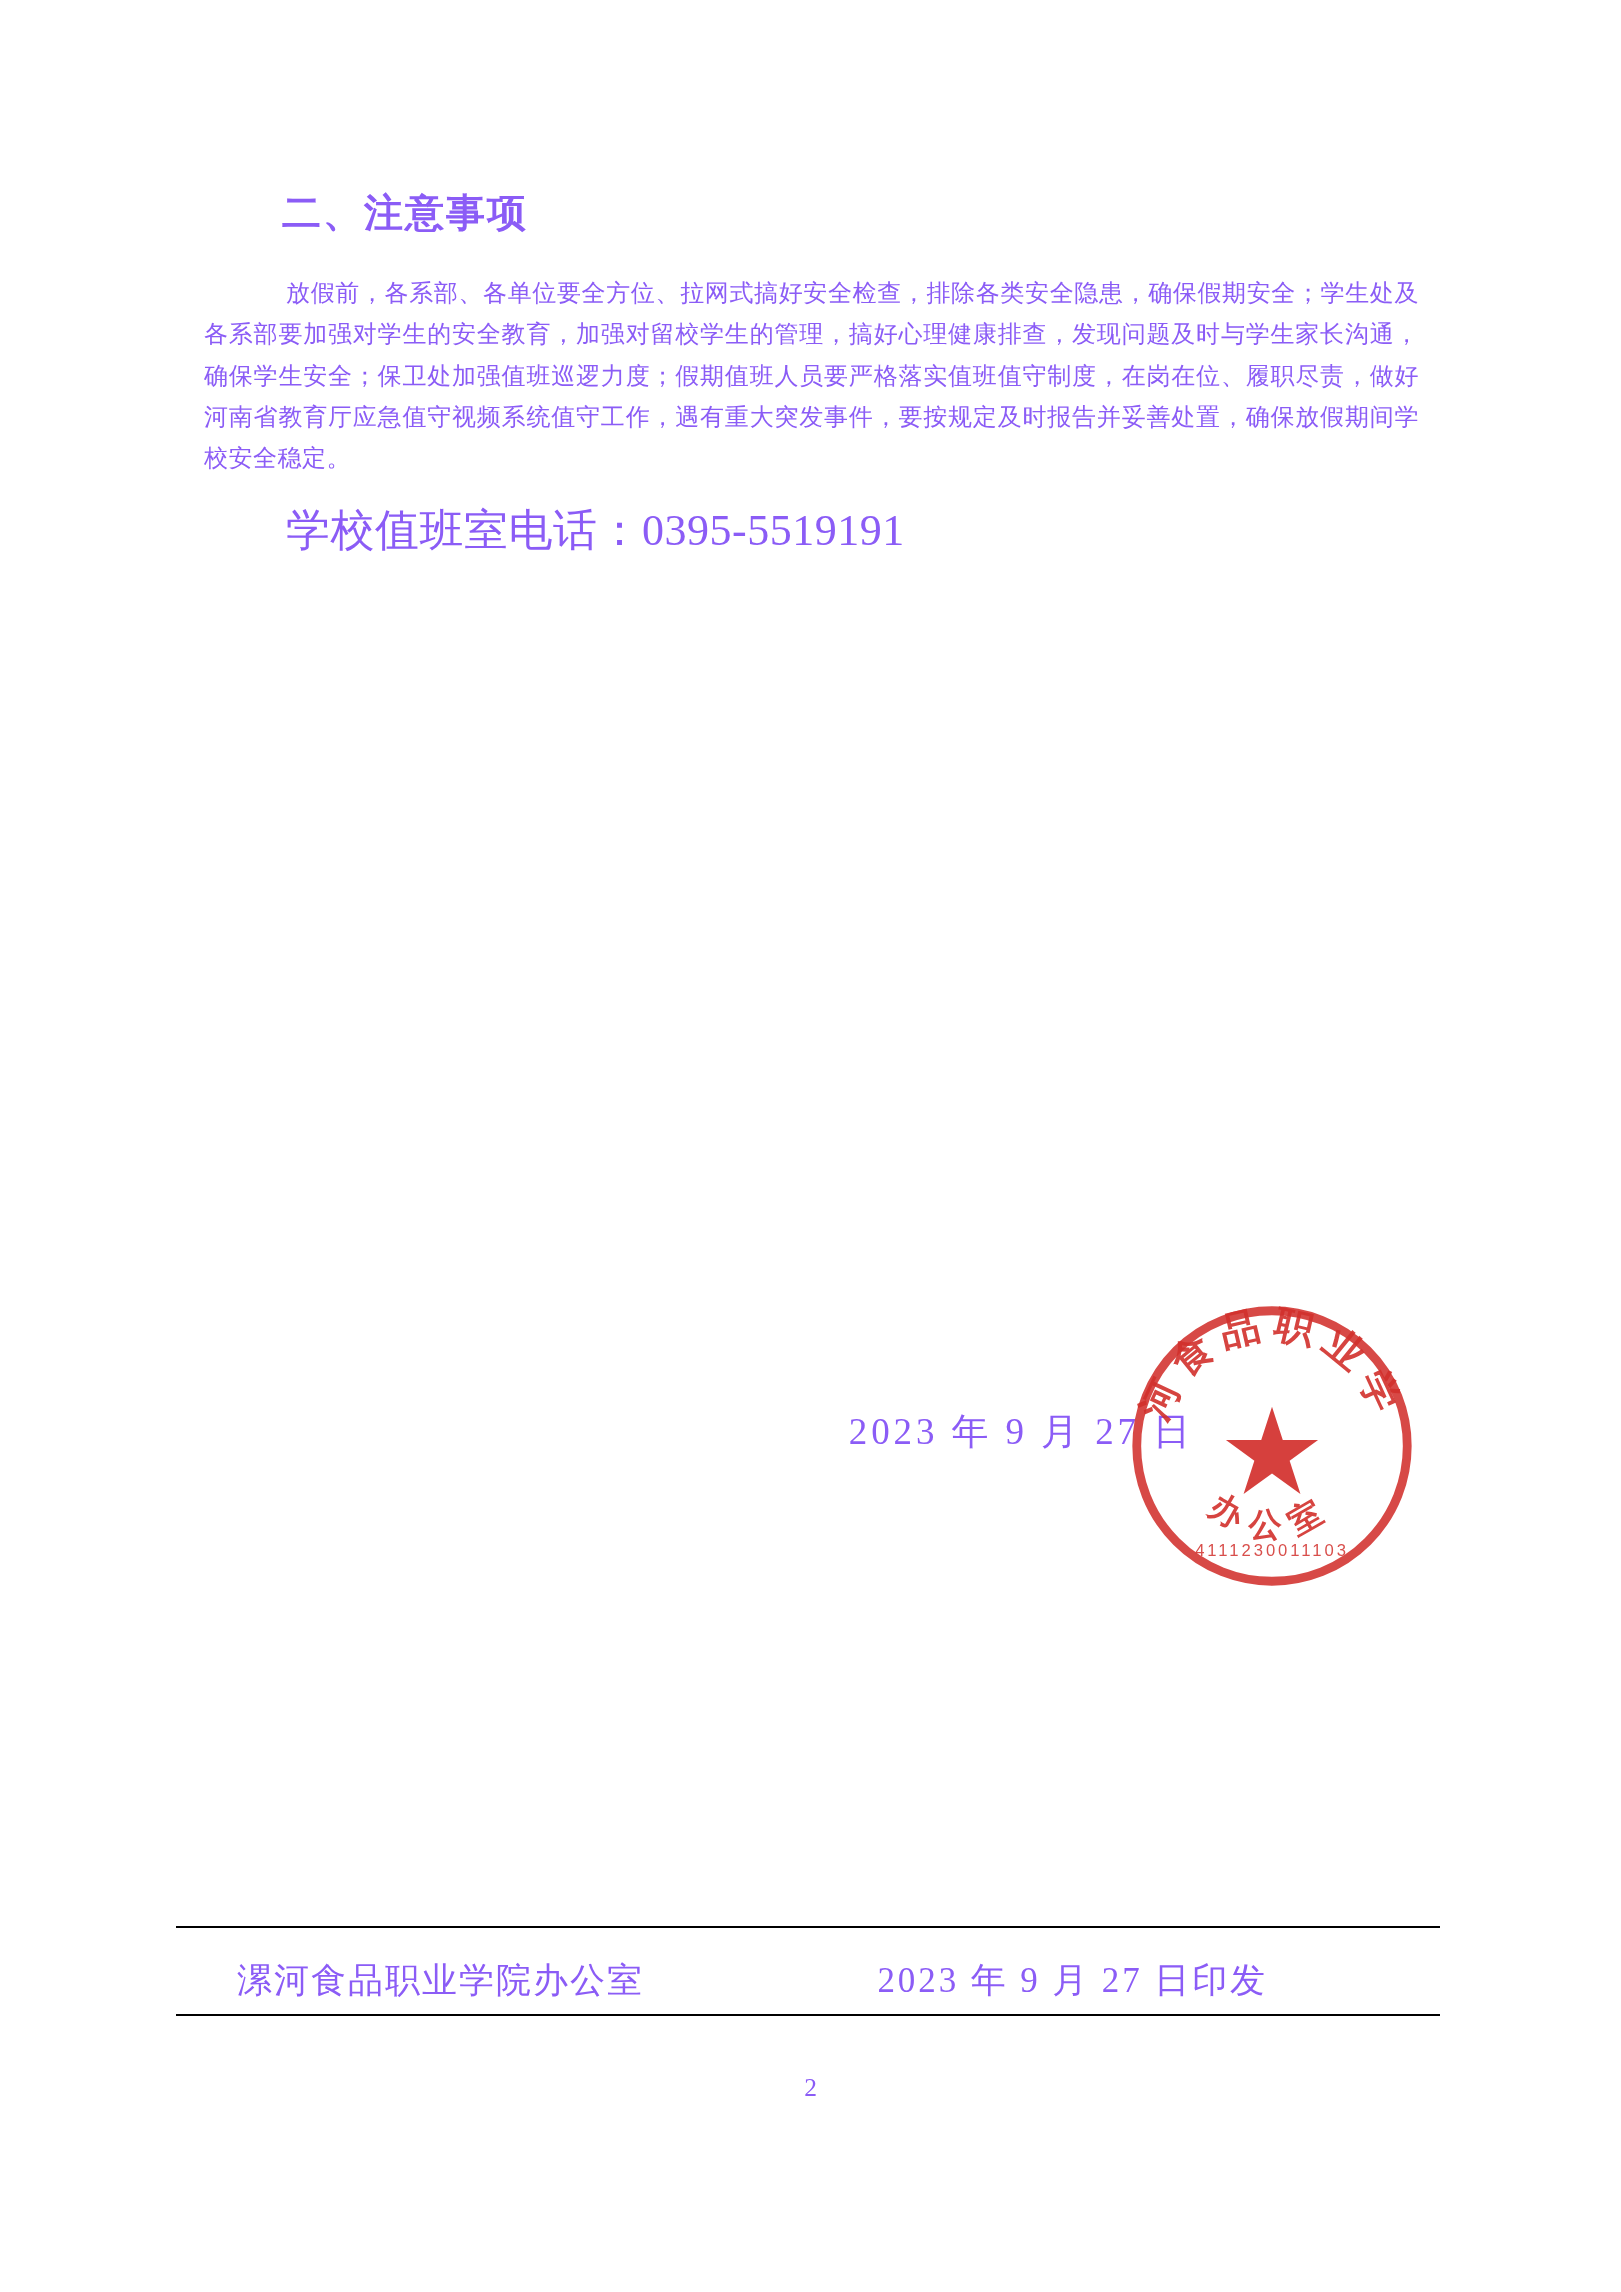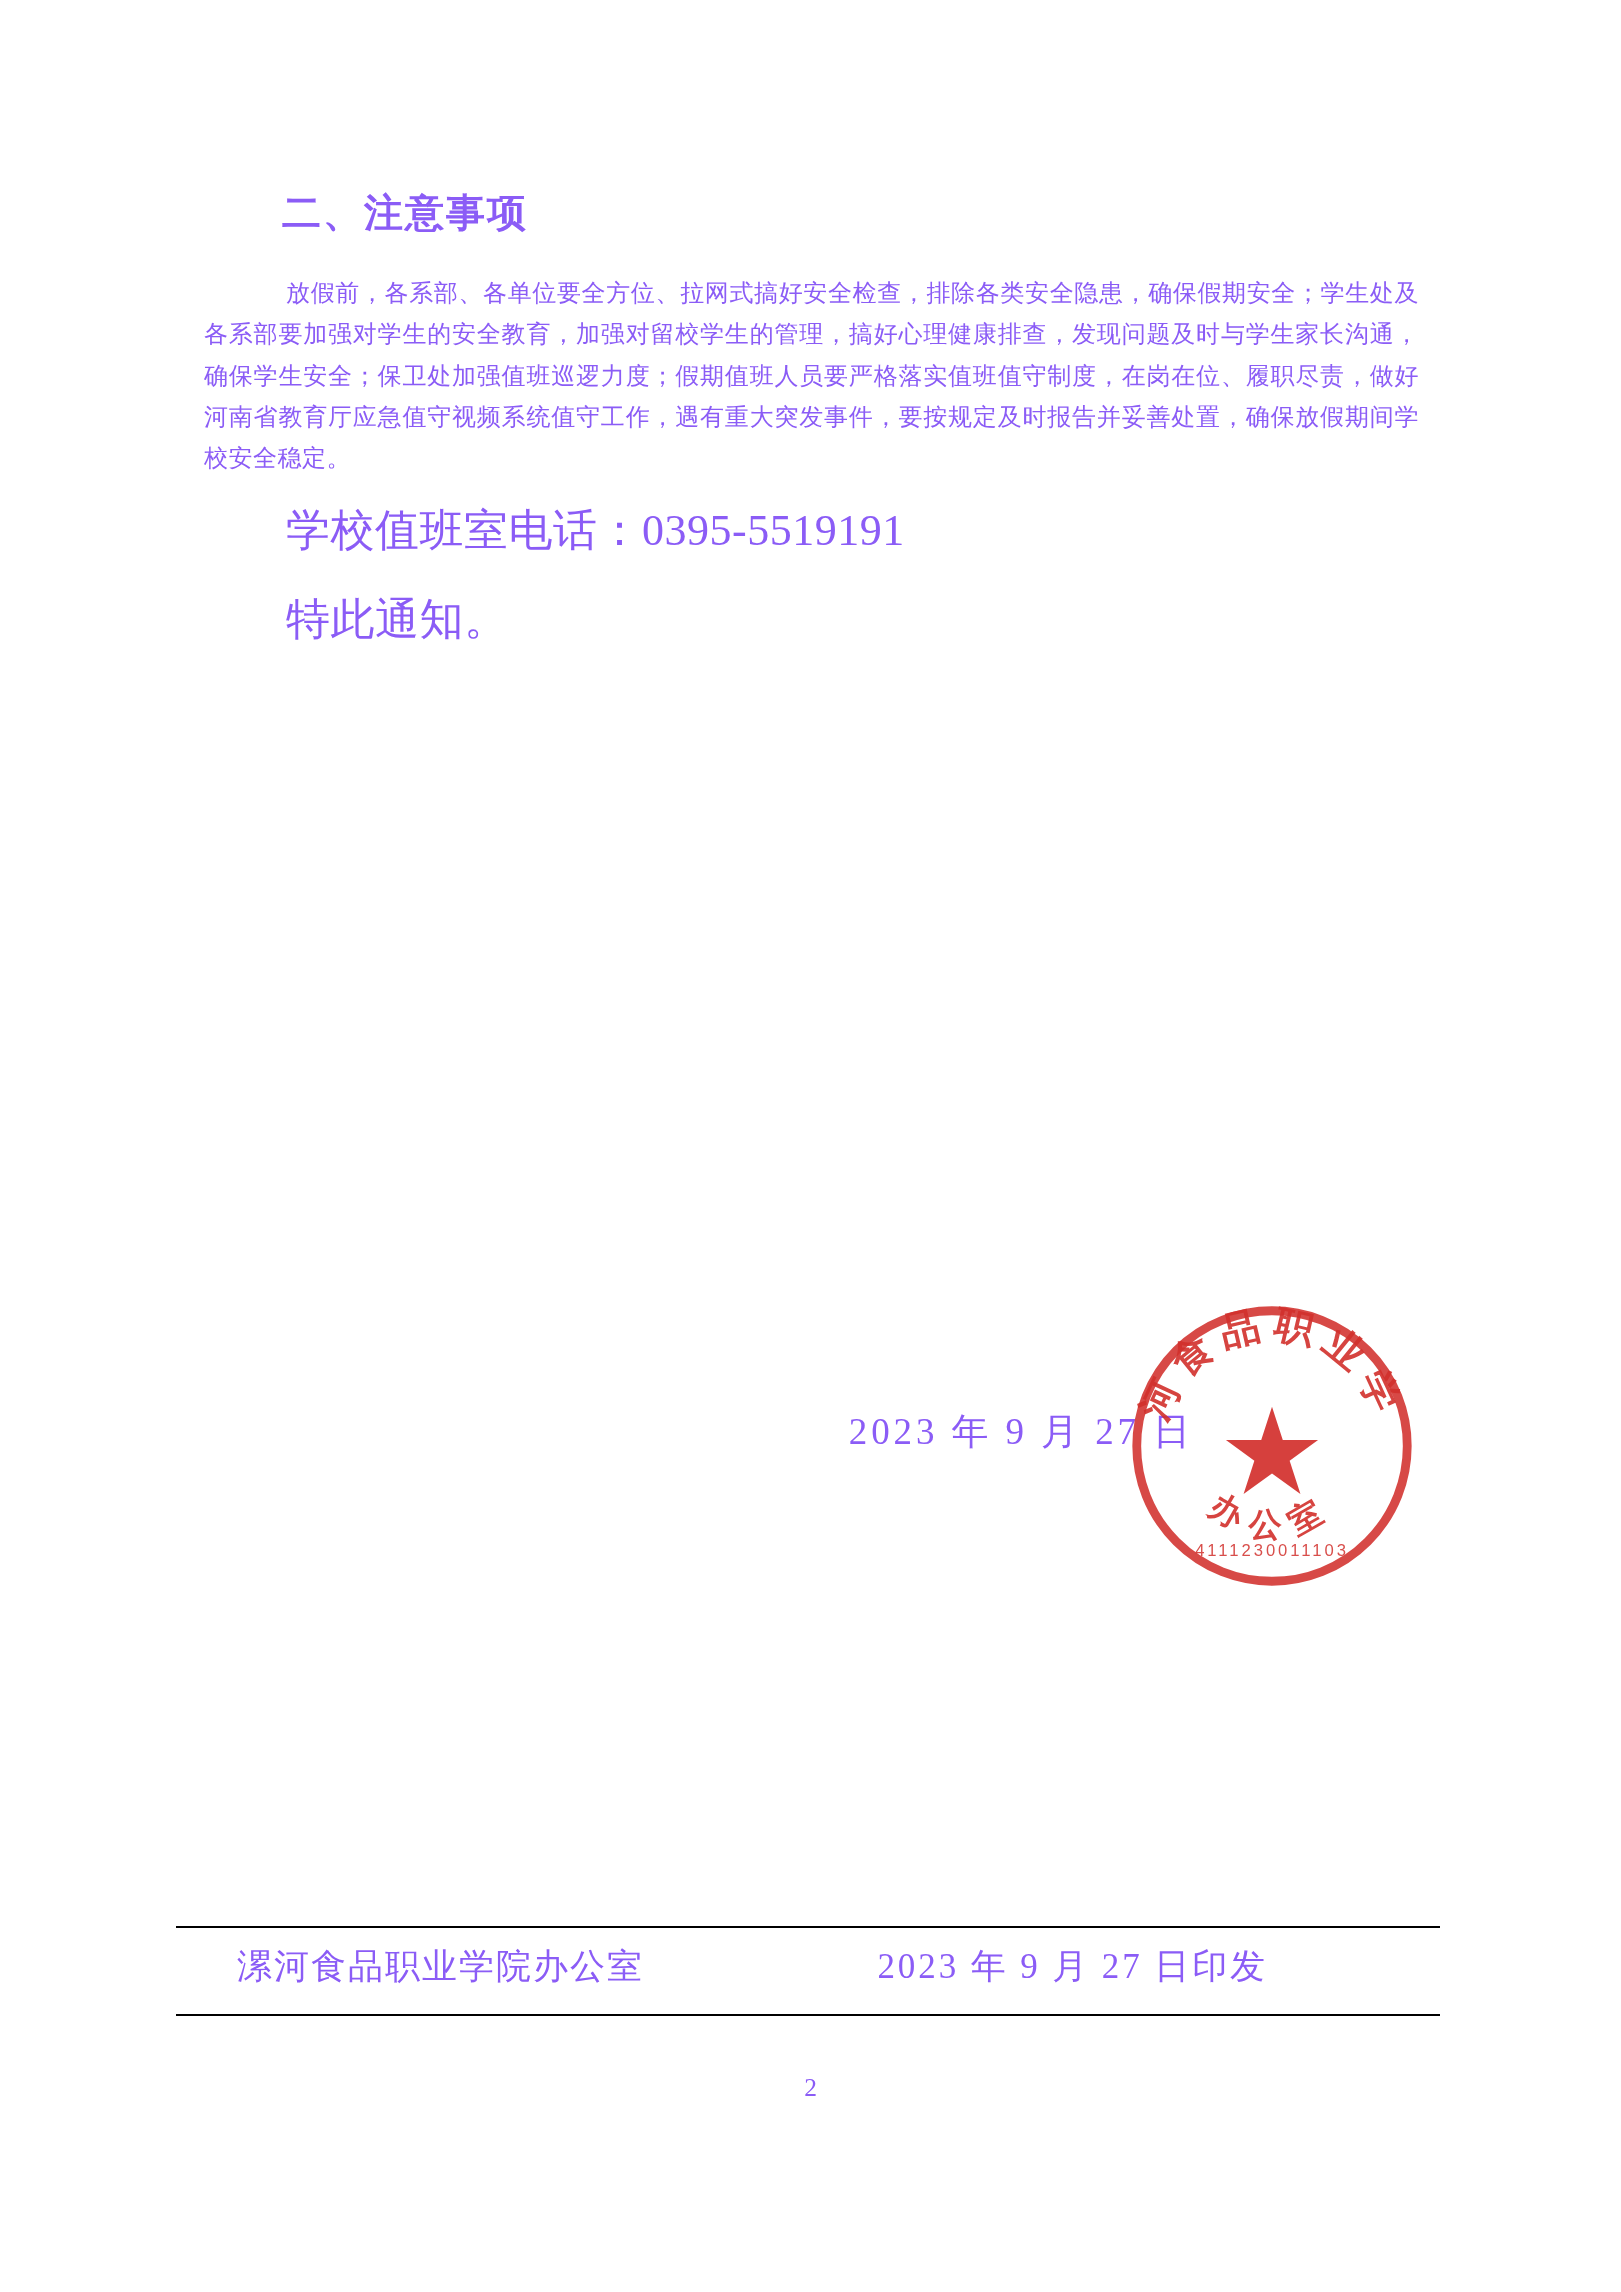--- a/index.html
+++ b/index.html
@@ -80,21 +80,21 @@
     border-top: 2.9px solid #000;
     width: 100%;
   }
   .footer-rule-bottom {
     border-top: 2px solid #000;
     width: 100%;
     margin-top: 9.8px;
   }
   .footer-row {
     display: flex;
-    align-items: center;
+    align-items: flex-end;
     height: 76px;
     font-size: 35px;
     letter-spacing: 2px;
   }
   .footer-left {
     padding-left: 61px;
     white-space: nowrap;
   }
   .footer-right {
     margin-left: auto;
@@ -116,21 +116,20 @@
 
 <div class="page">
 
   <div class="content">
     <div class="section-heading">二、注意事项</div>
 
     <p class="body-para">放假前，各系部、各单位要全方位、拉网式搞好安全检查，排除各类安全隐患，确保假期安全；学生处及各系部要加强对学生的安全教育，加强对留校学生的管理，搞好心理健康排查，发现问题及时与学生家长沟通，确保学生安全；保卫处加强值班巡逻力度；假期值班人员要严格落实值班值守制度，在岗在位、履职尽责，做好河南省教育厅应急值守视频系统值守工作，遇有重大突发事件，要按规定及时报告并妥善处置，确保放假期间学校安全稳定。</p>
 
     <p class="short-line">学校值班室电话：0395-5519191</p>
 
-    <p class="short-line">特此通知。</p>
   </div>
 
   <div class="sign-block">
     <div class="sign-date">2023 年 9 月 27 日</div>
 
     <div class="seal">
       <svg width="294" height="294" viewBox="0 0 300 300" xmlns="http://www.w3.org/2000/svg">
         <defs>
           <path id="sealTopArc" d="M 40,150 A 110,110 0 0 1 260,150"></path>
           <path id="sealBottomArc" d="M 58,150 A 92,92 0 0 0 242,150"></path>

